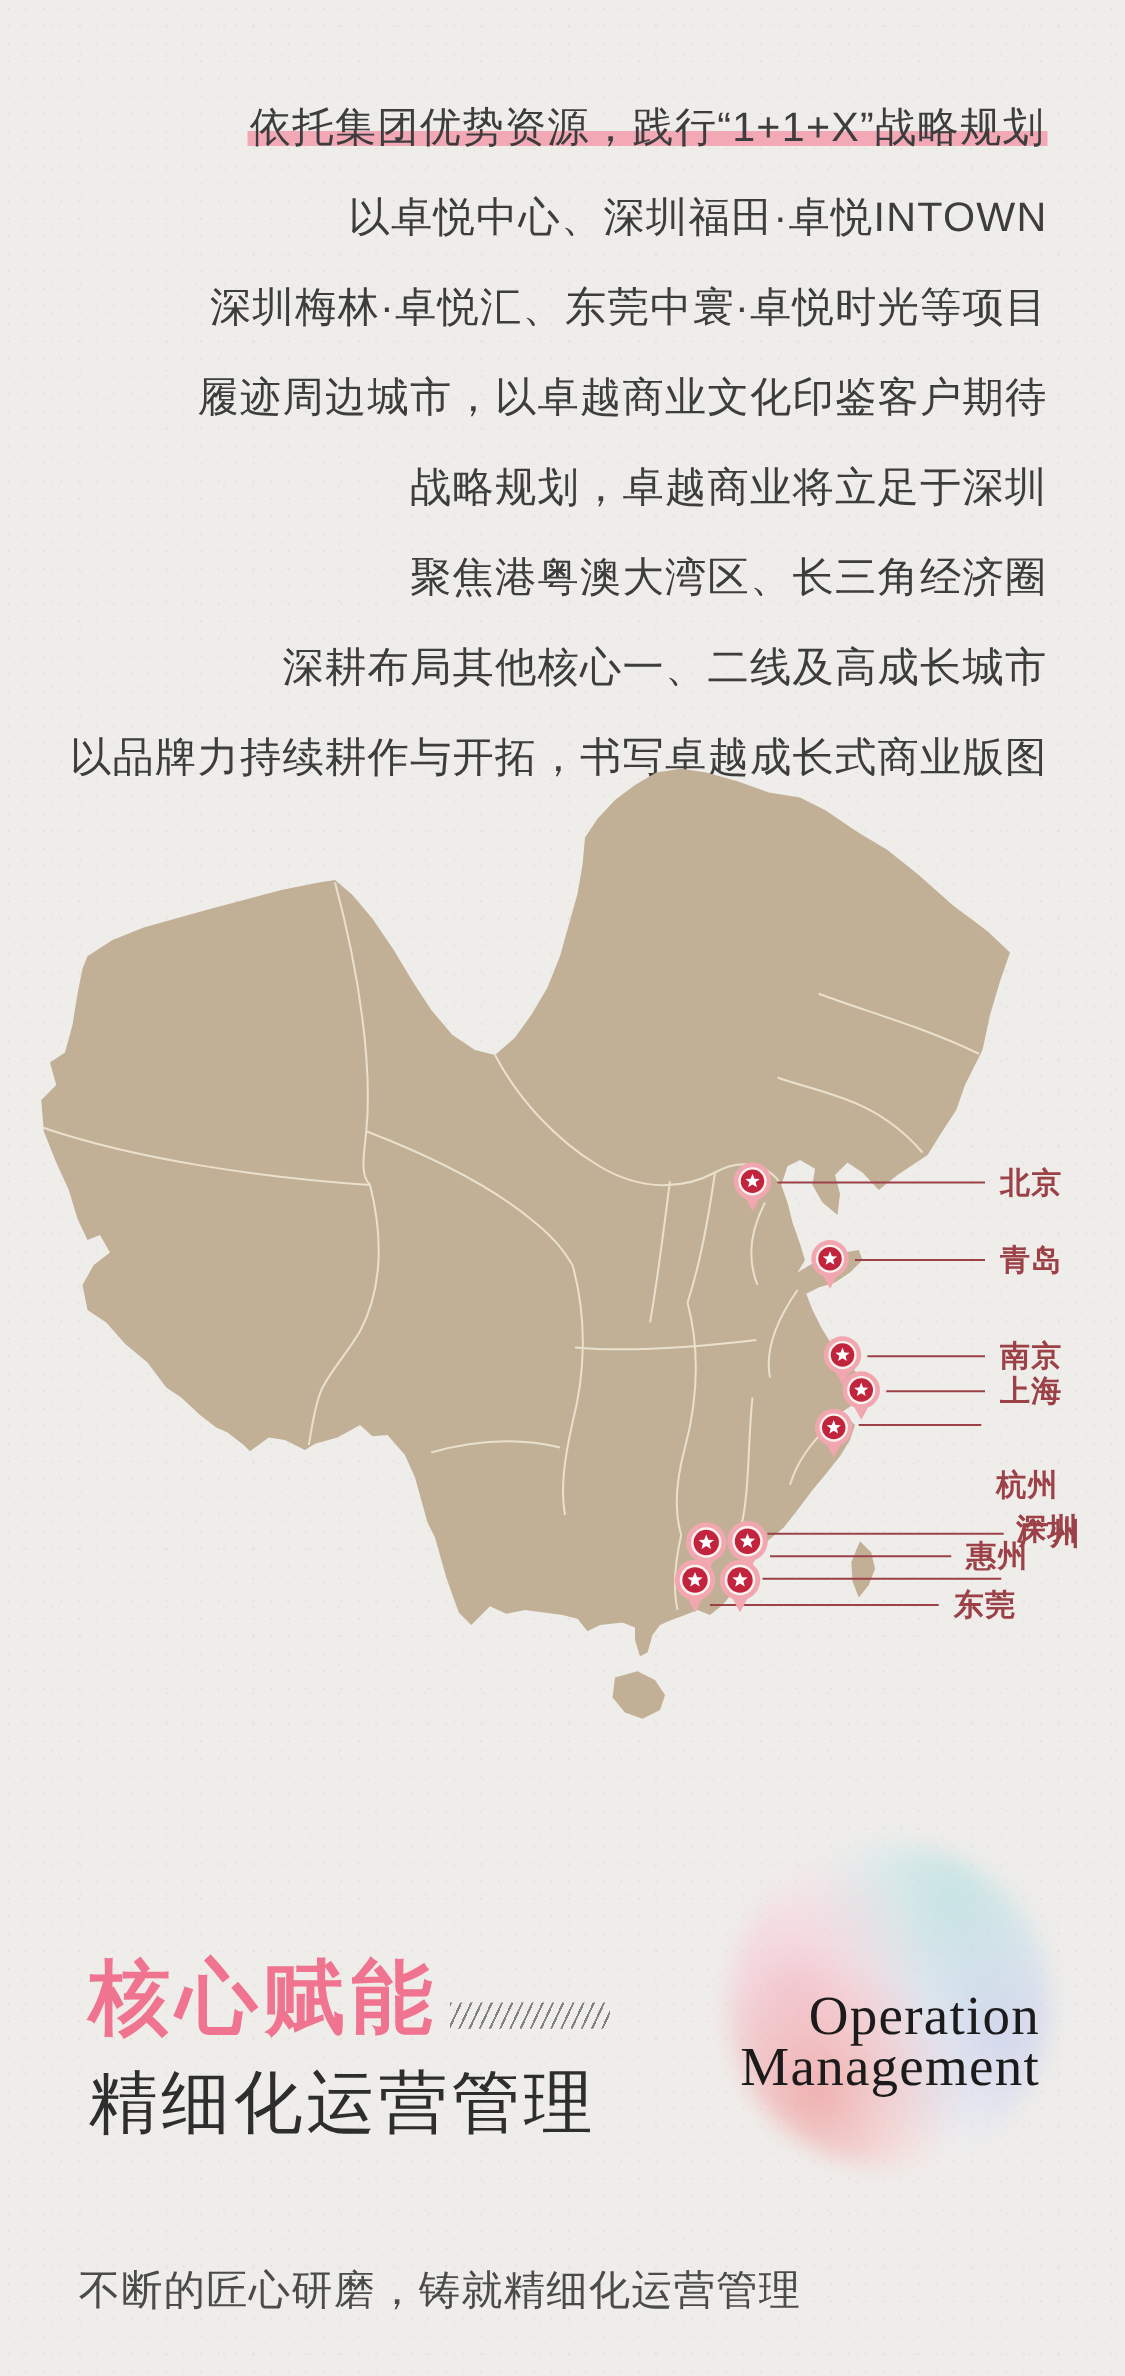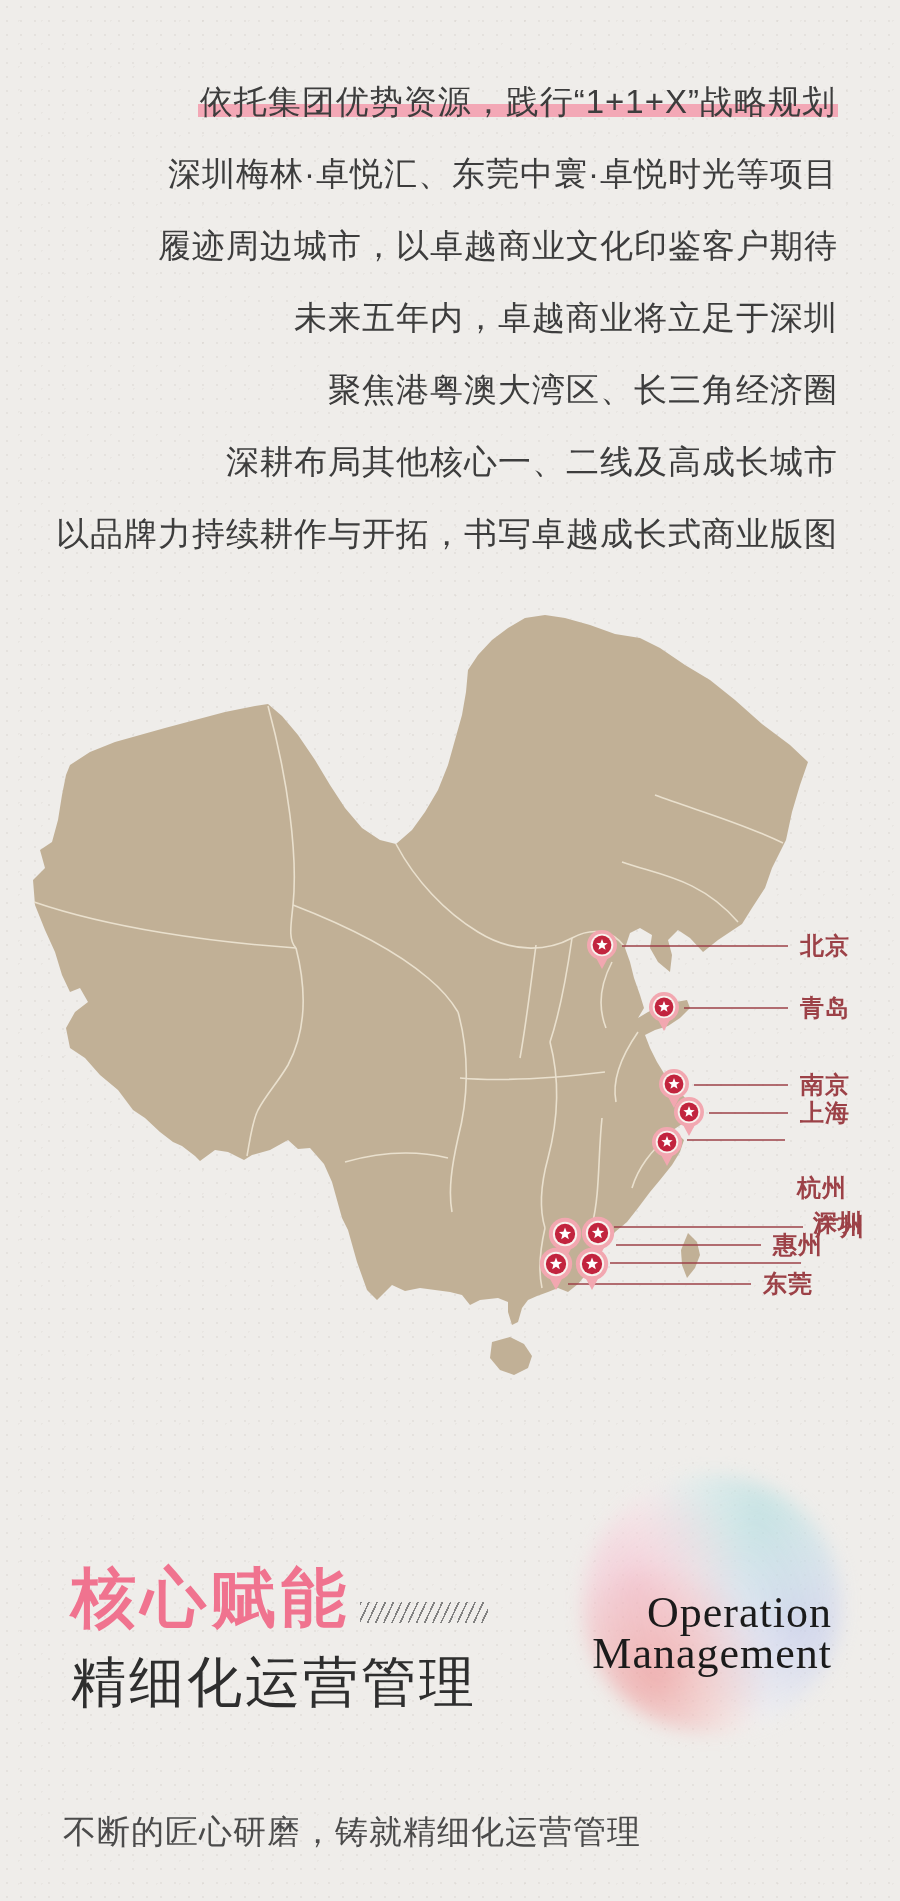--- a/index.html
+++ b/index.html
@@ -50,23 +50,24 @@
           font-size:33px;font-weight:300;letter-spacing:1px;}
   .footer .line{height:66px;line-height:44px;white-space:nowrap;}
 </style>
 </head>
 <body>
 
 <div class="stage">
 
   <div class="intro">
     <div class="line"><span class="hl">依托集团优势资源，践行“1+1+X”战略规划</span></div>
+    <div class="line">以卓悦中心、深圳福田·卓悦INTOWN</div>
     <div class="line">深圳梅林·卓悦汇、东莞中寰·卓悦时光等项目</div>
     <div class="line">履迹周边城市，以卓越商业文化印鉴客户期待</div>
-    <div class="line">未来五年内，卓越商业将立足于深圳</div>
+    <div class="line">战略规划，卓越商业将立足于深圳</div>
     <div class="line">聚焦港粤澳大湾区、长三角经济圈</div>
     <div class="line">深耕布局其他核心一、二线及高成长城市</div>
     <div class="line">以品牌力持续耕作与开拓，书写卓越成长式商业版图</div>
   </div>
 
   <svg class="map-svg" width="900" height="1901" viewBox="0 0 900 1901">
 
     <path fill="#c1b096" stroke="none" d="
       M 545,615 L 565,618 L 590,625 L 615,634 L 640,638 L 660,648 L 685,665 L 710,680
       L 735,700 L 762,724 L 790,745 L 808,762

